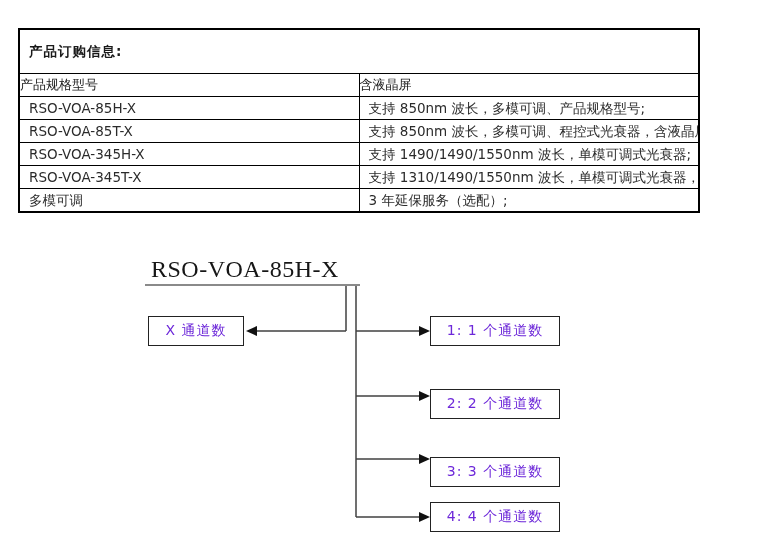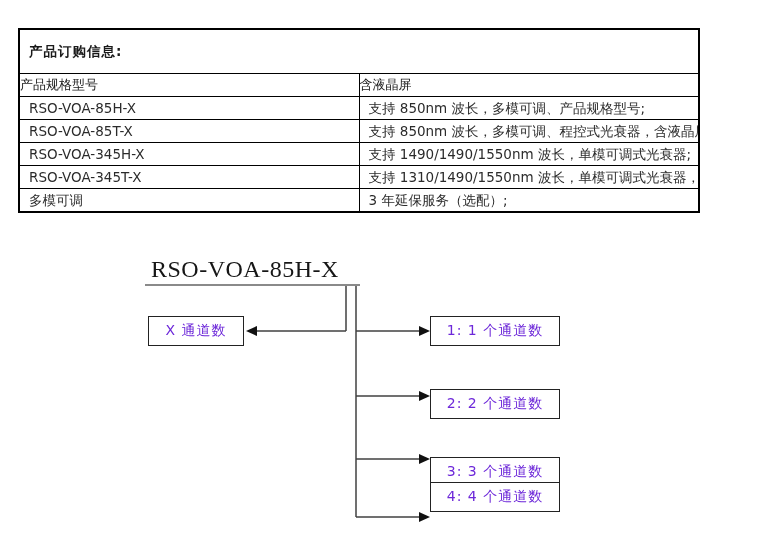--- a/index.html
+++ b/index.html
@@ -84,21 +84,21 @@
     font-size: 14px;
     color: #6d28d9;
     letter-spacing: 1px;
     white-space: nowrap;
   }
   .dbox.x-box   { left: 148px; top: 316px; width: 96px; }
   .dbox.opt-box { left: 430px; width: 130px; }
   .dbox.opt-1 { top: 316px; }
   .dbox.opt-2 { top: 389px; }
   .dbox.opt-3 { top: 457px; }
-  .dbox.opt-4 { top: 482px; }
+  .dbox.opt-4 { top: 502px; }
 </style>
 </head>
 <body>
 
 <div class="page">
 
   <table class="order-table">
     <tbody>
       <tr>
         <td class="title-cell" colspan="2">产品订购信息:</td>

